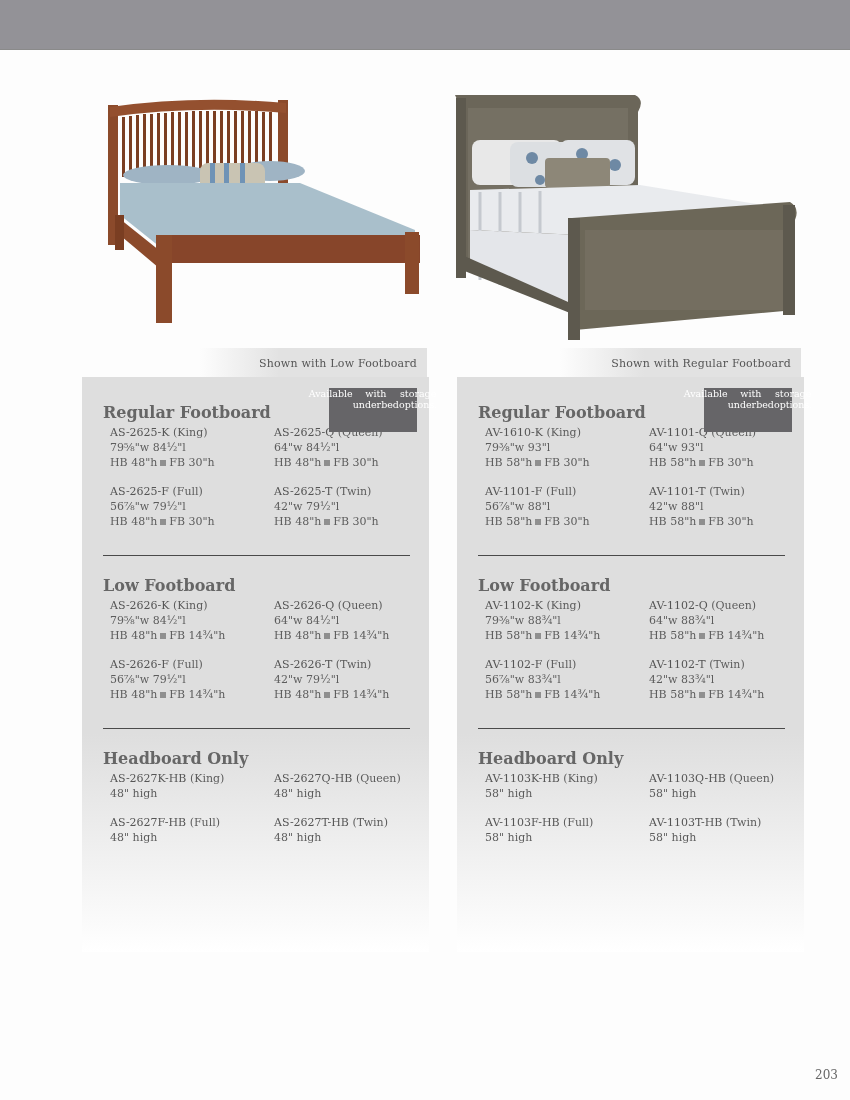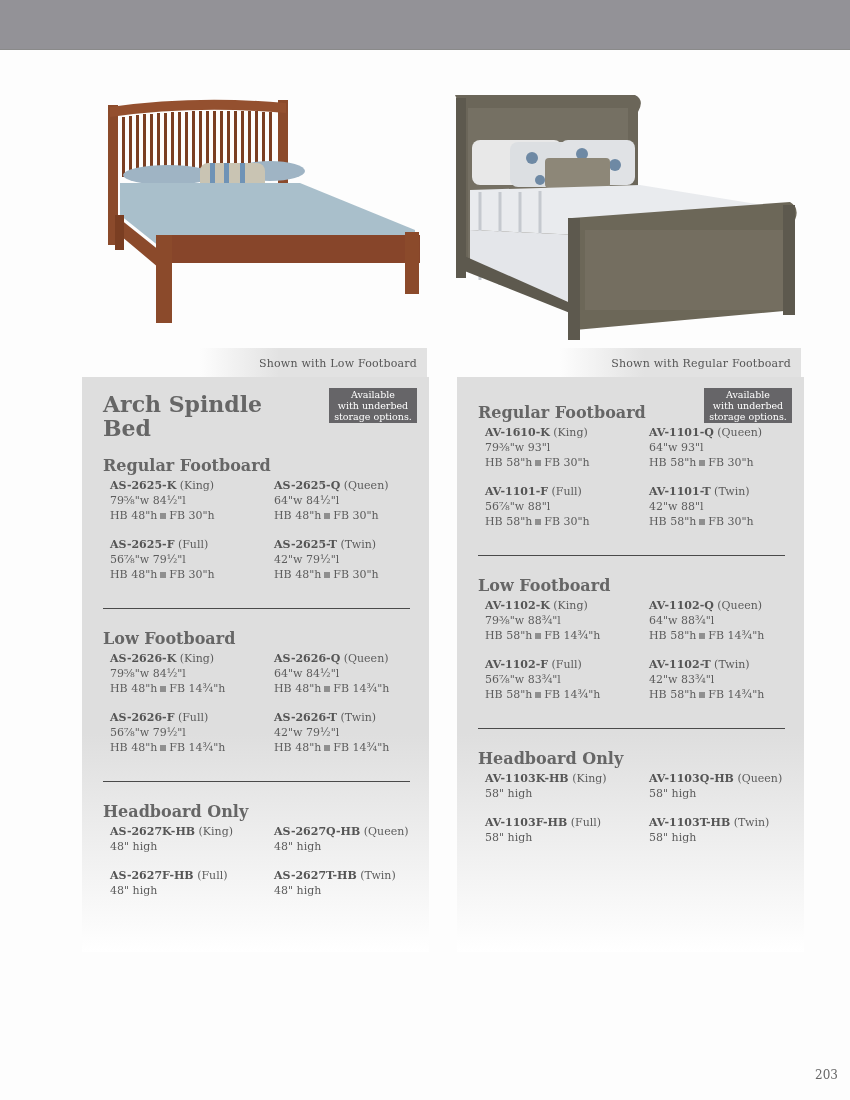--- a/index.html
+++ b/index.html
@@ -4,25 +4,25 @@
 <style>
   * { box-sizing: border-box; margin: 0; padding: 0; }
   html, body { width: 850px; height: 1100px; background: #fdfdfd; overflow: hidden; }
   body { position: relative; font-family: "DejaVu Serif", "Liberation Serif", serif; color: #5a5a5a; }
   .top-bar { position: absolute; left: 0; top: 0; width: 850px; height: 50px; background: #939297; border-bottom: 1px solid #8a8a8a; }
   .photo { position: absolute; }
   .photo svg { display: block; }
   .caption { position: absolute; height: 30px; font-size: 11px; color: #555; display: flex; align-items: center; justify-content: flex-end; padding-right: 10px; background: linear-gradient(to right, rgba(225,225,225,0) 0%, #e2e2e2 35%, #e2e2e2 100%); letter-spacing: 0.2px; margin-top: 24px; }
   .panel { position: absolute; top: 377px; width: 347px; height: 575px; background: linear-gradient(to bottom, #dedede 0%, #dedede 62%, #ffffff 100%); padding: 10px 20px 0 21px; }
   .panel-title { font-weight: bold; font-size: 22px; line-height: 24px; color: #666; width: 220px; margin-top: 5px; }
-  .badge { position: absolute; top: 11px; right: 12px; width: 88px; height: 35px; background: #666568; color: #fff; font-size: 9.5px; line-height: 11px; text-align: center; display: flex; flex-direction: column; justify-content: center; }
+  .badge { position: absolute; top: 11px; right: 12px; width: 88px; height: 44px; background: #666568; color: #fff; font-size: 9.5px; line-height: 11px; text-align: center; display: flex; justify-content: center; }
   .section-title { font-weight: bold; font-size: 16px; color: #666; margin-top: 16px; }
   .grid { display: grid; grid-template-columns: 164px 150px; padding-left: 7px; margin-top: 3px; row-gap: 14px; }
   .item { font-size: 11px; line-height: 15px; color: #5c5c5c; }
-  .sku { font-weight: bold; color: #555; }
+  .sku { font-weight: normal; color: #555; }
   .sq { display: inline-block; width: 6px; height: 6px; background: #8f8f8f; margin: 0 3px 1px 3px; vertical-align: middle; }
   .divider { height: 1px; background: #4a4a4a; margin: 26px 0 20px 0; width: 307px; }
   .page-num { position: absolute; right: 12px; top: 1068px; font-size: 12px; color: #666; }
 </style>
 </head>
 <body>
 
 <div class="top-bar"></div>
 
 <div class="photo" style="left:100px; top:95px;">
@@ -119,24 +119,20 @@
 <div class="caption" style="left:560px; top:324px; width:241px;">
   <span>Shown with Regular Footboard</span>
 </div>
 
 <div class="panel" style="left:82px;">
   <div class="badge">
     <span>Available</span>
     <span>with underbed</span>
     <span>storage options.</span>
   </div>
-  <div class="panel-title">
-    <div>Arch Spindle</div>
-    <div>Bed</div>
-  </div>
 
   <div class="section-title">Regular Footboard</div>
   <div class="grid">
     <div class="item"><span class="sku">AS-2625-K</span> <span>(King)</span><br><span>79⅝"w 84½"l</span><br><span>HB 48"h</span><span class="sq"></span><span>FB 30"h</span></div>
     <div class="item"><span class="sku">AS-2625-Q</span> <span>(Queen)</span><br><span>64"w 84½"l</span><br><span>HB 48"h</span><span class="sq"></span><span>FB 30"h</span></div>
     <div class="item"><span class="sku">AS-2625-F</span> <span>(Full)</span><br><span>56⅞"w 79½"l</span><br><span>HB 48"h</span><span class="sq"></span><span>FB 30"h</span></div>
     <div class="item"><span class="sku">AS-2625-T</span> <span>(Twin)</span><br><span>42"w 79½"l</span><br><span>HB 48"h</span><span class="sq"></span><span>FB 30"h</span></div>
   </div>
 
   <div class="divider"></div>

